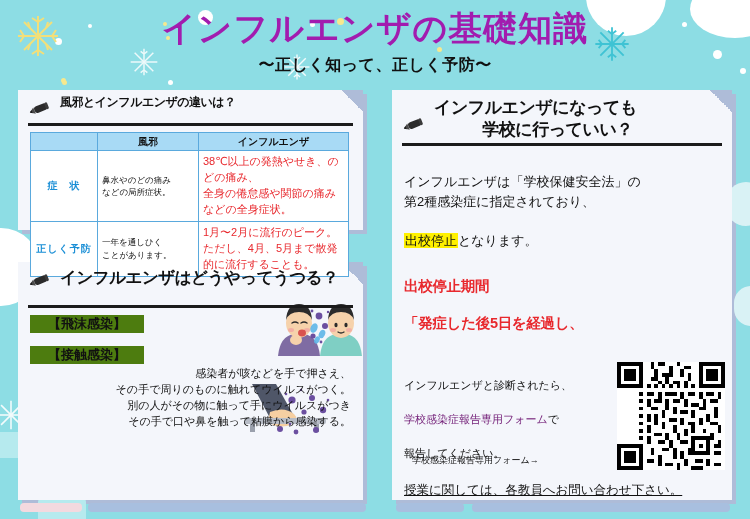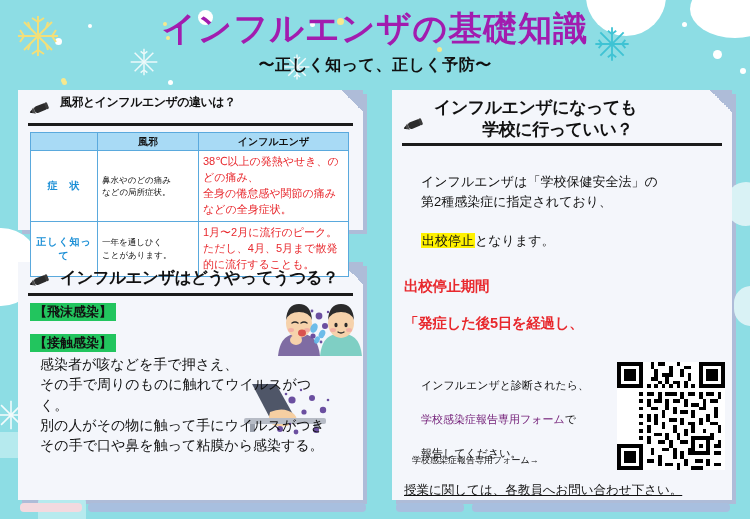--- a/index.html
+++ b/index.html
@@ -79,32 +79,32 @@
   table.cmp thead th.corner{background:#a8daf5;}
   td.rowlab{
     color:#1b8fd6;font-weight:bold;font-size:10px;text-align:center;
     width:58px;letter-spacing:1px;
   }
   td.kaze{font-size:8.5px;color:#111;line-height:1.45;width:92px;}
   td.flu{font-size:11px;color:#e8282d;line-height:1.45;}
 
   
   .body-text{
-    font-size:13px;color:#111;line-height:1.5;padding:0 29px;
+    font-size:13px;color:#111;line-height:1.5;padding:0 12px;
     white-space:pre-line;
   }
   .hl{background:#fff100;padding:0 1px;}
   .redblock{
     color:#e8282d;font-weight:bold;font-size:14.5px;line-height:1.28;
     padding:2px 12px 0 12px;white-space:pre-line;letter-spacing:-0.3px;
   }
   .linkblue{color:#701a75;}
   .tag{
-    display:inline-block;background:#22c55e;color:#111;
-    font-size:13px;font-weight:bold;padding:0 4px;margin-bottom:2px;
+    display:inline-block;background:#4d7c0f;color:#111;
+    font-size:13px;font-weight:bold;padding:0 18px;margin-bottom:2px;
   }
 
   
   .illus{position:absolute;}
 
   
   .qr{
     position:absolute;background:#ffffff;
     image-rendering:pixelated;
   }
@@ -275,36 +275,36 @@
       </thead>
       <tbody>
         <tr>
           <td class="rowlab">症　状</td>
           <td class="kaze" style="white-space:pre-line;">鼻水やのどの痛み
 などの局所症状。</td>
           <td class="flu" style="white-space:pre-line;">38℃以上の発熱やせき、のどの痛み、
 全身の倦怠感や関節の痛みなどの全身症状。</td>
         </tr>
         <tr>
-          <td class="rowlab">正しく知って</td>
+          <td class="rowlab">正しく予防</td>
           <td class="kaze" style="white-space:pre-line;">一年を通しひく
 ことがあります。</td>
           <td class="flu" style="white-space:pre-line;">1月〜2月に流行のピーク。
 ただし、4月、5月まで散発的に流行することも。</td>
         </tr>
       </tbody>
     </table>
   </div>
 </div>
 
 <div class="panel" style="left:18px;top:262px;width:345px;height:238px;">
   <div class="shadow"></div>
   <div class="fold"></div>
   <div class="panel-inner">
-    <div class="head" style="padding-bottom:0;">
+    <div class="head" style="padding-bottom:12px;">
       <span class="pencil">
         <svg width="26" height="20" viewBox="0 0 26 20">
           <g transform="rotate(-22 13 10)">
             <rect x="6" y="6.5" width="13" height="7" rx="3" fill="#2b2b2b"></rect>
             <polygon points="6,6.5 1,10 6,13.5" fill="#4a4a4a"></polygon>
             <polygon points="3.3,8.3 1,10 3.3,11.7" fill="#1a1a1a"></polygon>
             <rect x="17.5" y="6.5" width="3" height="7" rx="1.4" fill="#3a3a3a"></rect>
           </g>
         </svg>
       </span>
@@ -312,21 +312,21 @@
     </div>
     <div class="head-rule"></div>
 
     <div style="padding:0 12px;">
       <span class="tag">【飛沫感染】</span>
     </div>
 
     <div style="padding:10px 12px 0 12px;">
       <span class="tag">【接触感染】</span>
     </div>
-    <div class="body-text" style="padding-left:22px;font-size:14px;line-height:1.45;">感染者が咳などを手で押さえ、
+    <div class="body-text" style="padding-left:22px;font-size:11px;line-height:1.45;text-align:right;">感染者が咳などを手で押さえ、
 その手で周りのものに触れてウイルスがつく。
 別の人がその物に触って手にウイルスがつき
 その手で口や鼻を触って粘膜から感染する。</div>
   </div>
 
   <div class="illus" style="left:254px;top:28px;">
     <svg width="92" height="70" viewBox="0 0 92 70">
 
       <g>
         <path d="M48 66 q2-20 16-22 h10 q14 2 16 22 z" fill="#7fcfc4"></path>

